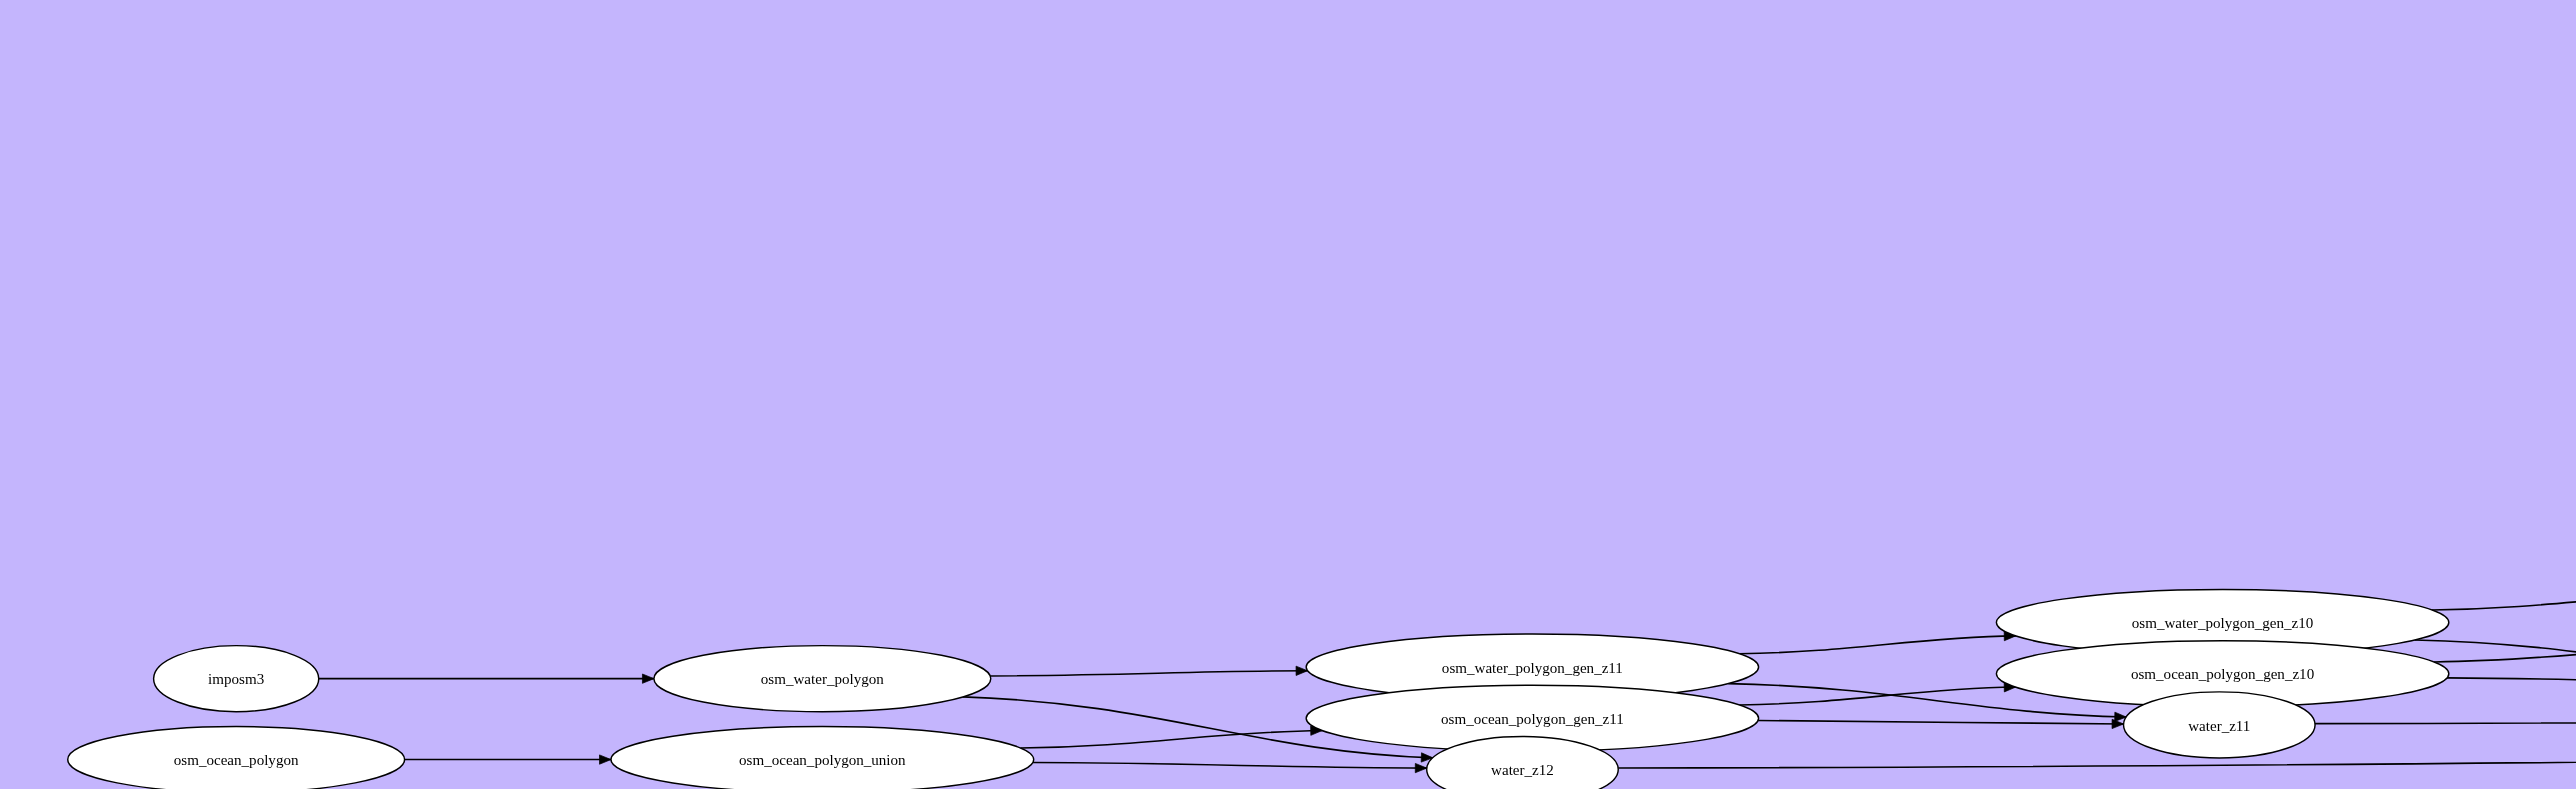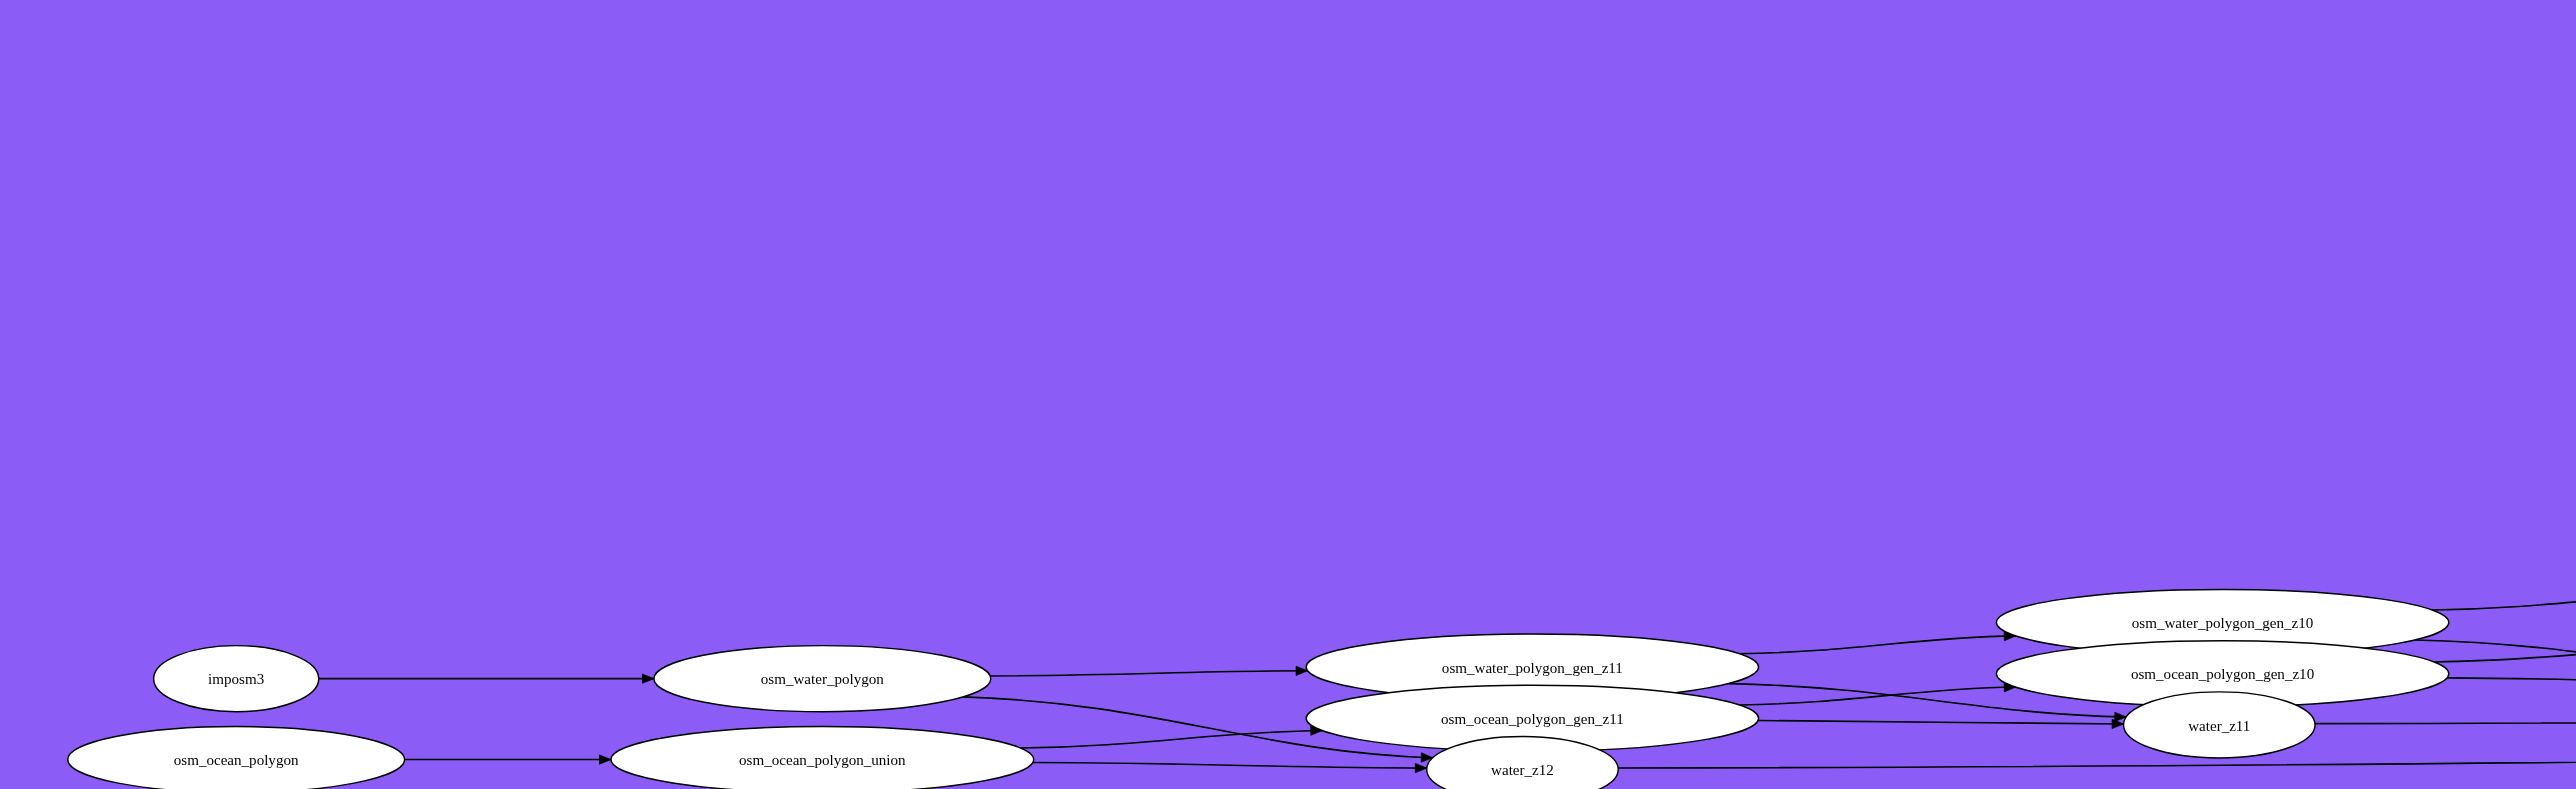--- a/index.html
+++ b/index.html
@@ -4,21 +4,21 @@
 <style>
   html, body {
     margin: 0;
     padding: 0;
     background: #ffffff;
   }
   #canvas {
     position: relative;
     width: 2576px;
     height: 789px;
-    background: #8b5cf6;
+    background: #c4b5fd;
     font-family: "Liberation Serif", "DejaVu Serif", serif;
     overflow: hidden;
   }
   svg#graph {
     position: absolute;
     left: 0;
     top: 0;
     width: 2576px;
     height: 789px;
   }

